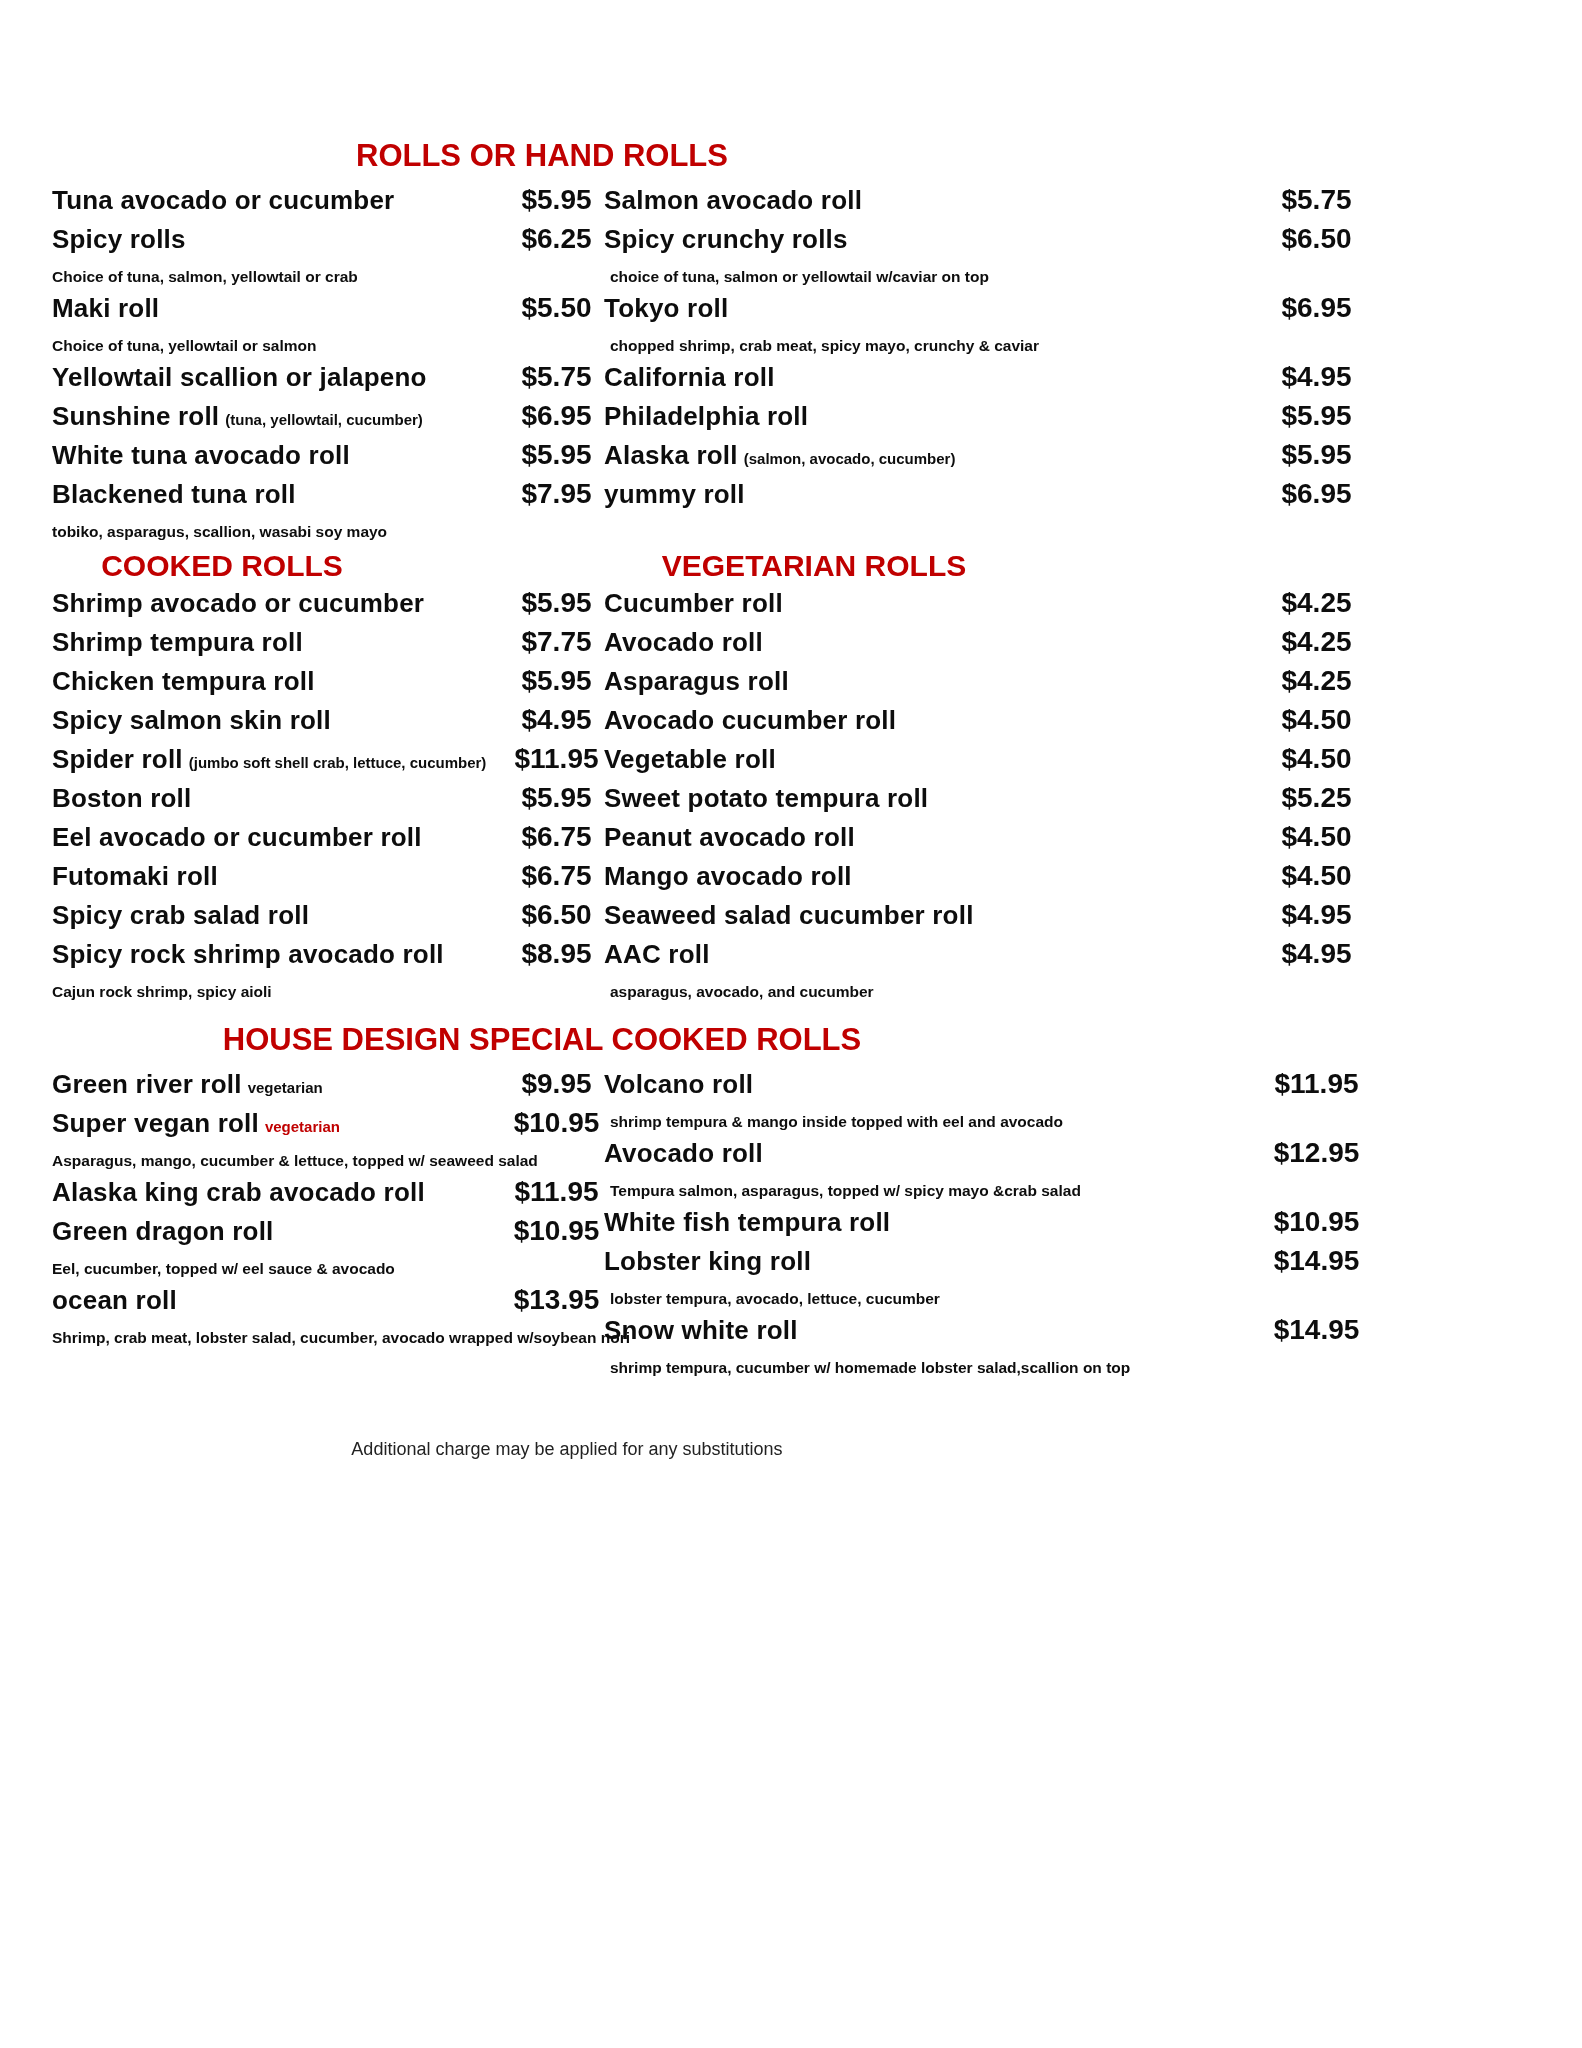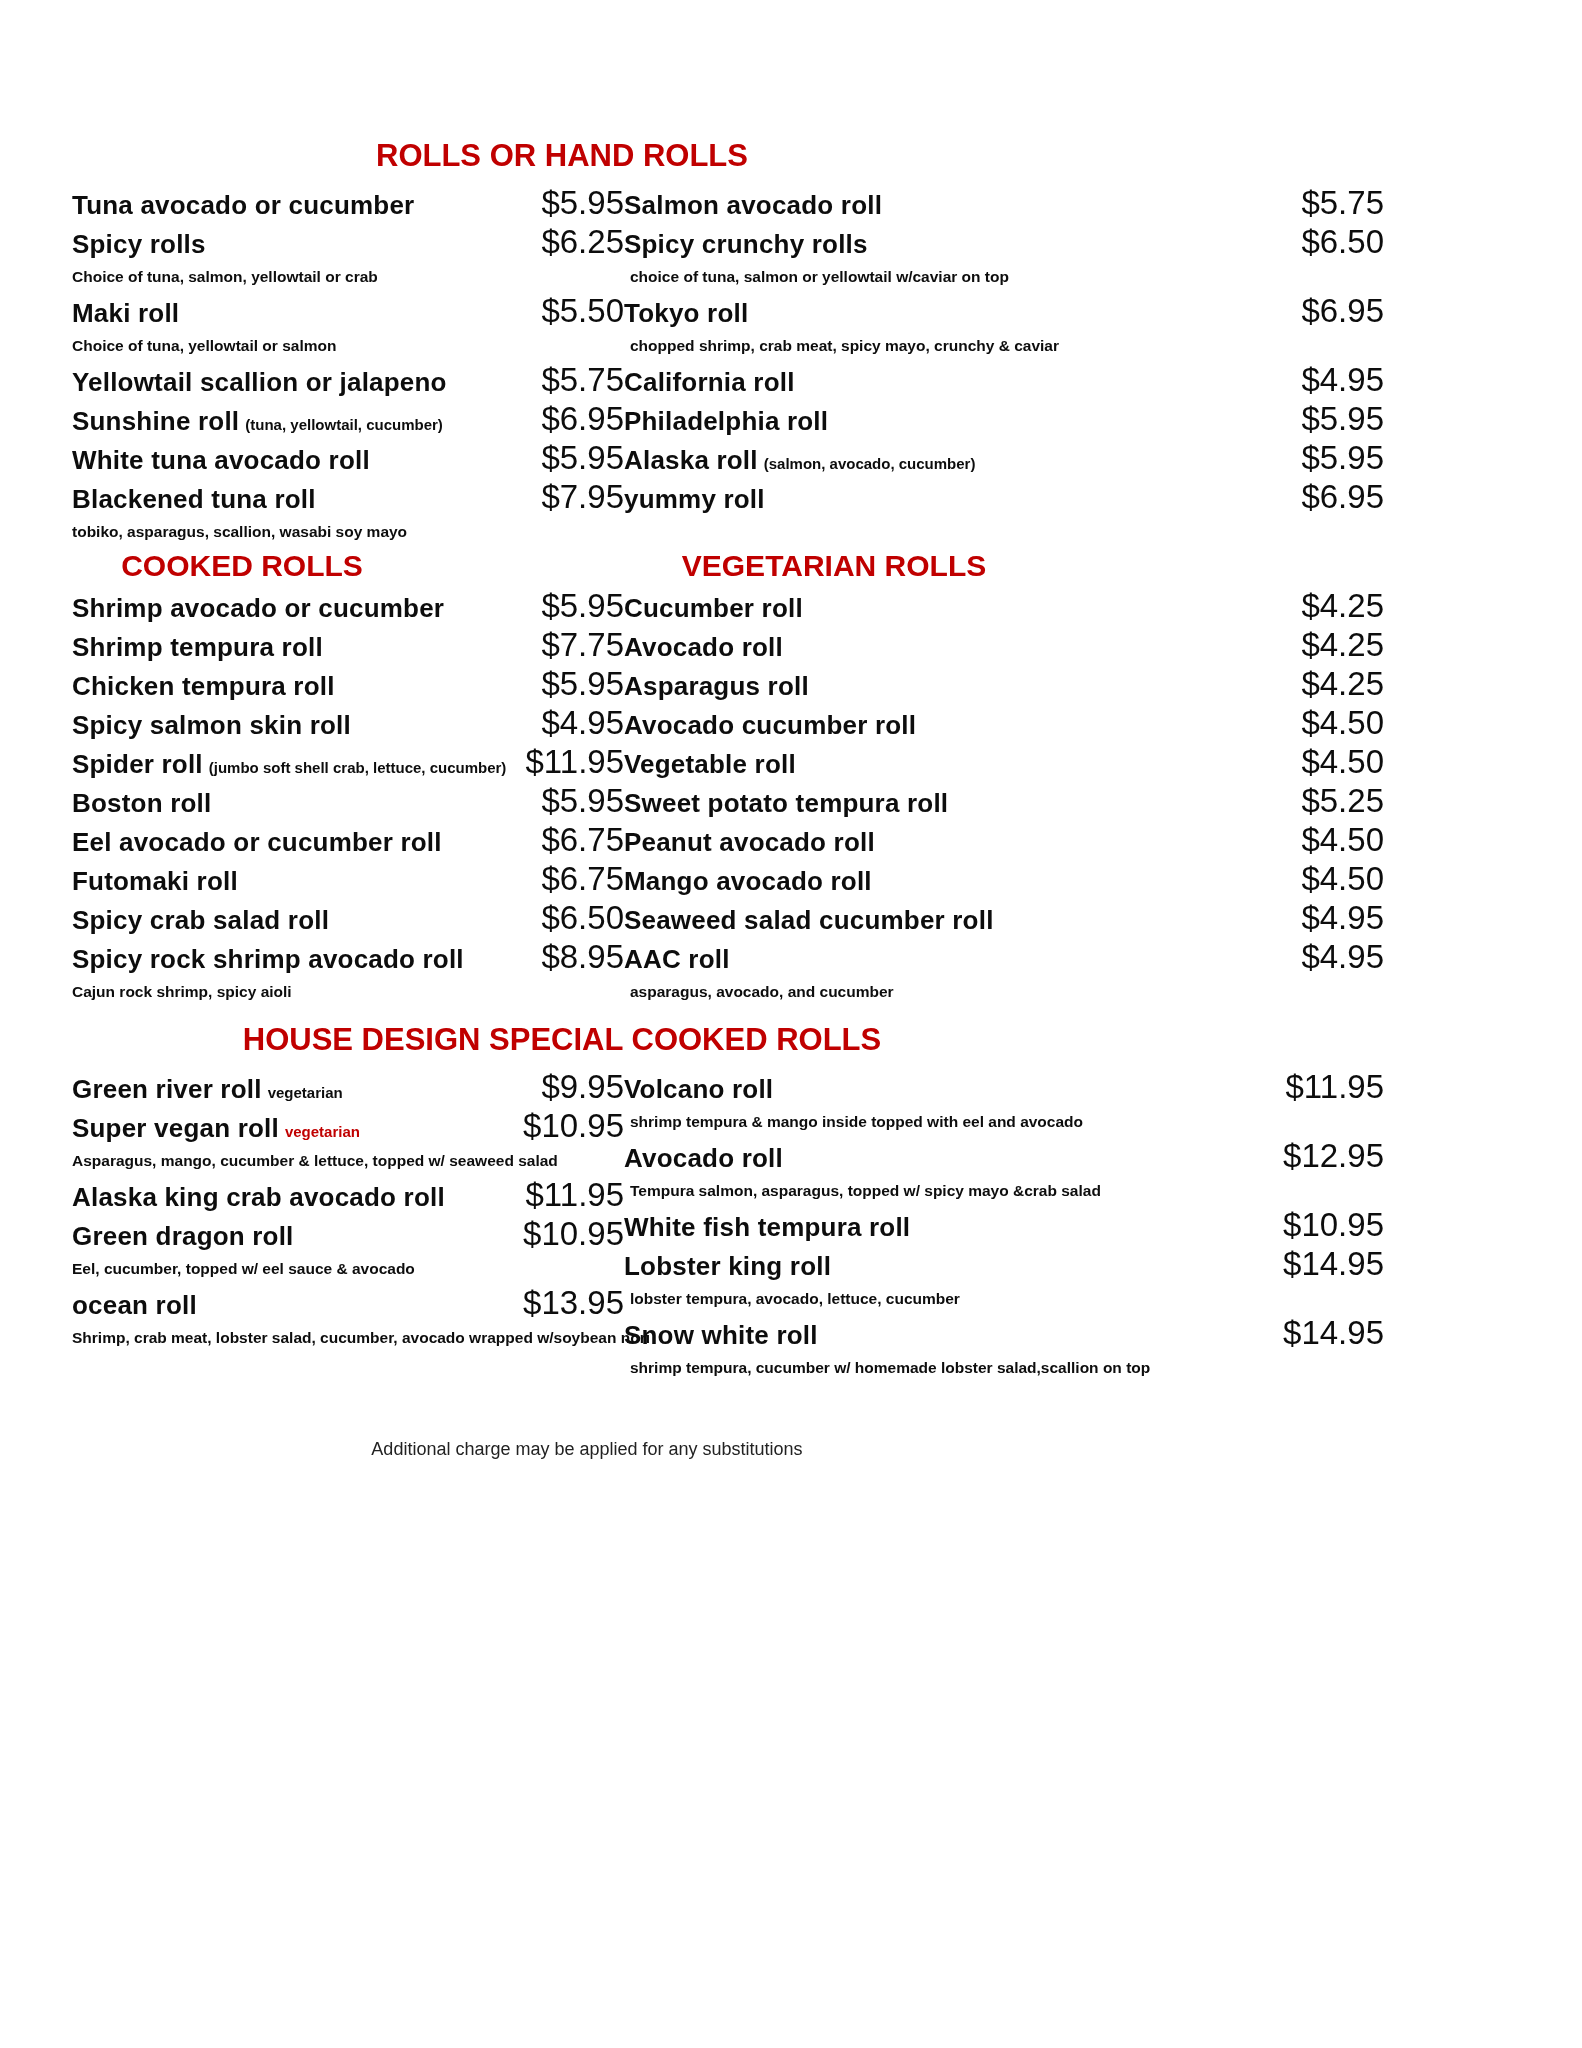--- a/index.html
+++ b/index.html
@@ -2,21 +2,21 @@
 <html style="--accent: #C00000;"><head>
 <meta charset="utf-8">
 <style>
   html, body { margin: 0; padding: 0; background: #ffffff; }
   body {
     width: 1582px; height: 2048px;
     font-family: "Liberation Sans", sans-serif;
     color: #0d0d0d;
     overflow: hidden;
   }
-  .page { box-sizing: border-box; padding: 138px 50px 0 72px; }
+  .page { box-sizing: border-box; padding: 138px 50px 0 52px; }
 
   .section-title {
     font-size: 31px; font-weight: 700;
     color: var(--accent, #C00000);
     width: 980px; text-align: center;
     margin: 0 0 10px 0;
   }
   .section.spaced { margin-top: 15px; }
 
   .columns { display: grid; grid-template-columns: 552px 760px; align-items: start; }
@@ -31,21 +31,21 @@
   .column:last-child  .column-title { width: 420px; }
 
   .item-line { display: flex; align-items: baseline; height: 39px; }
   .item-name {
     font-size: 26px; font-weight: 700; white-space: nowrap; letter-spacing: 0.2px;
   }
   .item-note { font-size: 15px; font-weight: 700; white-space: nowrap; margin-left: 6px; }
   .item-note.red { color: var(--accent, #C00000); }
   .item-price {
     margin-left: auto; flex: 0 0 95px;
-    font-size: 33px; font-weight: 400; text-align: right; white-space: nowrap;
+    font-size: 28px; font-weight: 700; text-align: center; white-space: nowrap;
   }
   .item-desc {
     font-size: 15.5px; font-weight: 700;
     height: 30px; display: flex; align-items: center;
     white-space: nowrap;
   }
   .column:last-child .item-desc { padding-left: 6px; }
 
   .footer {
     margin-top: 56px; width: 1030px; text-align: center;

